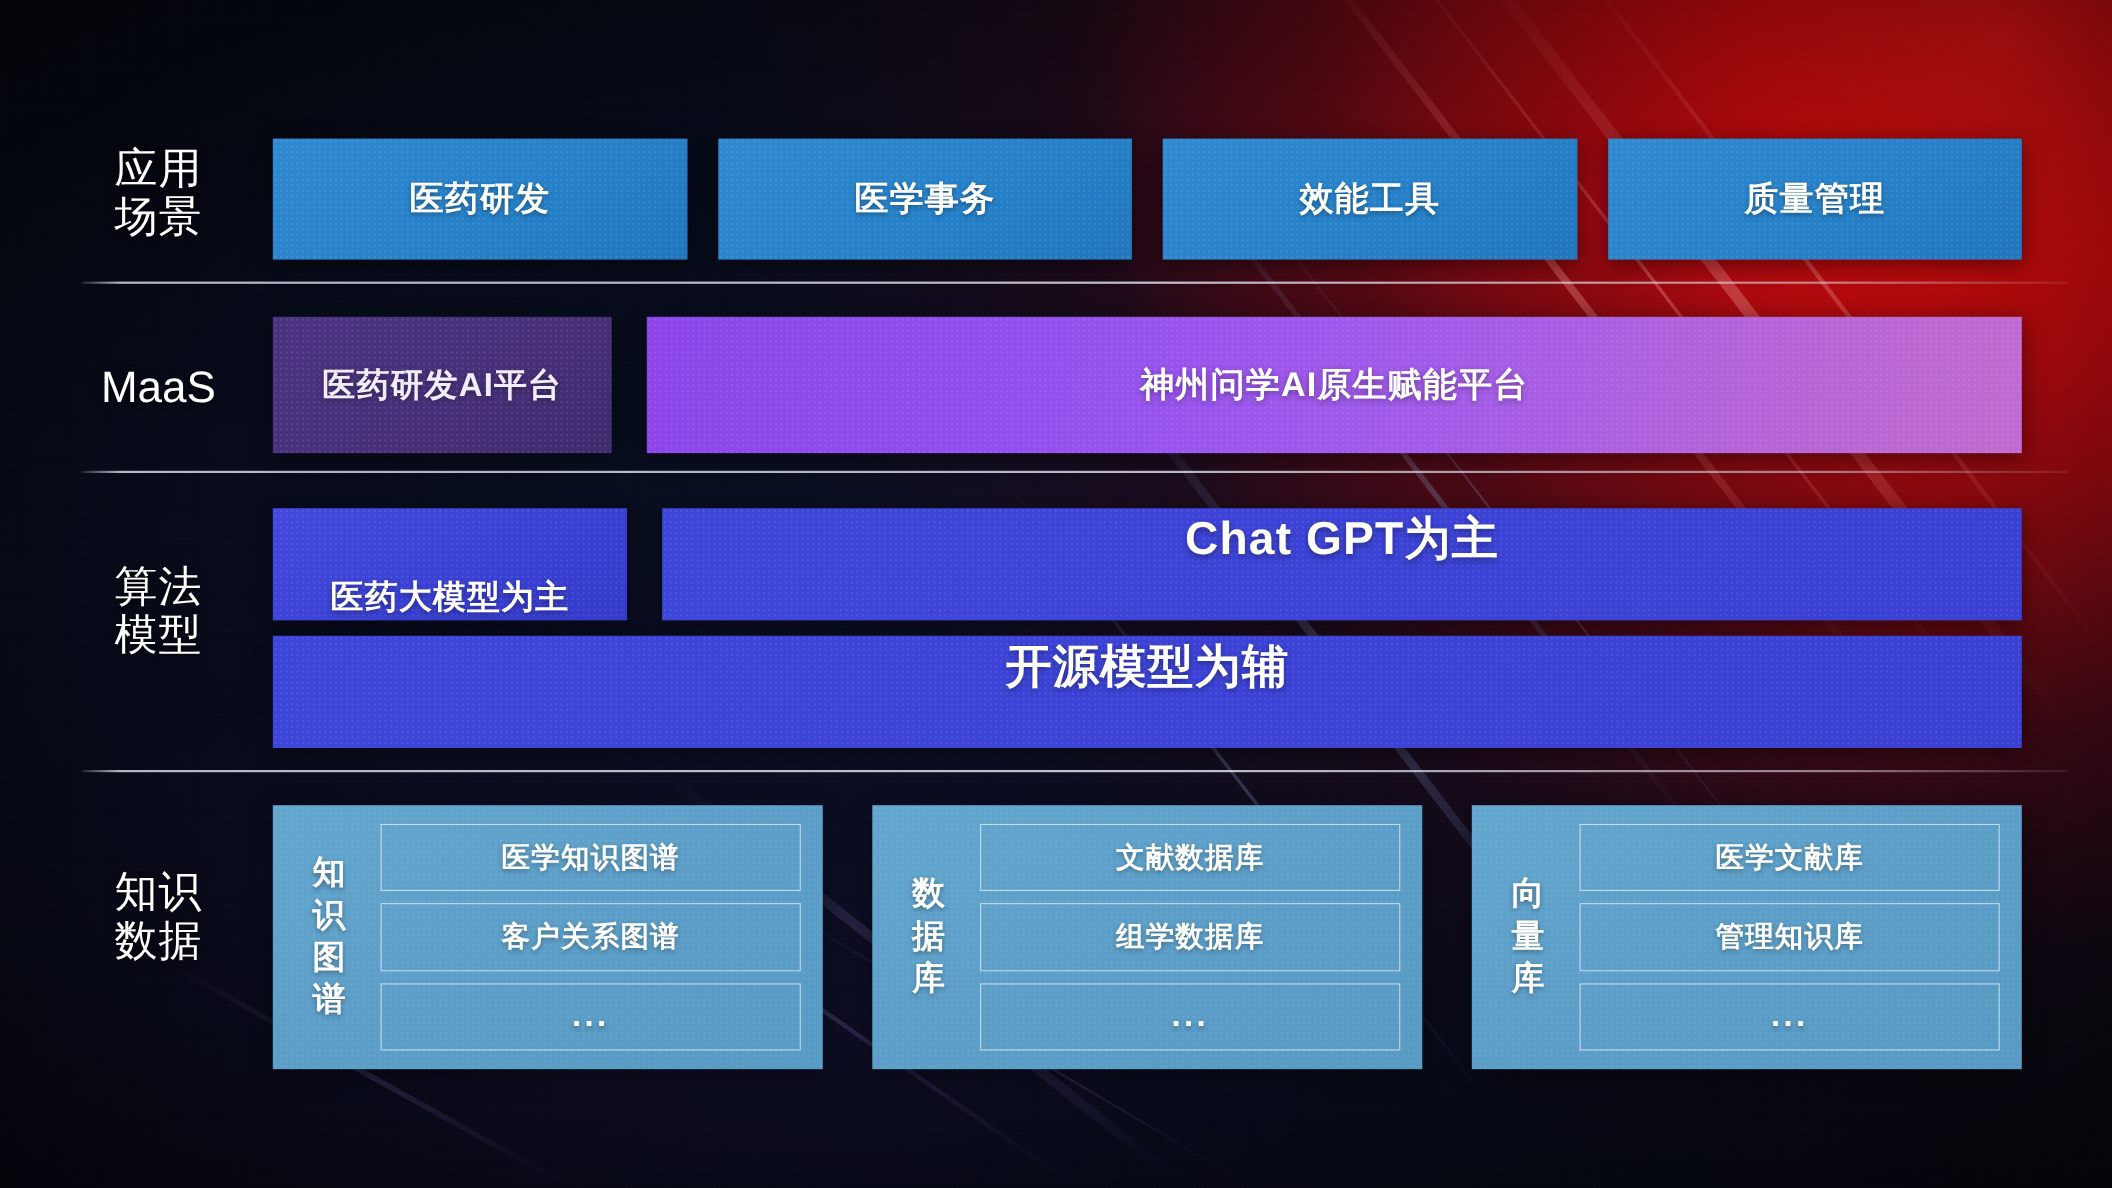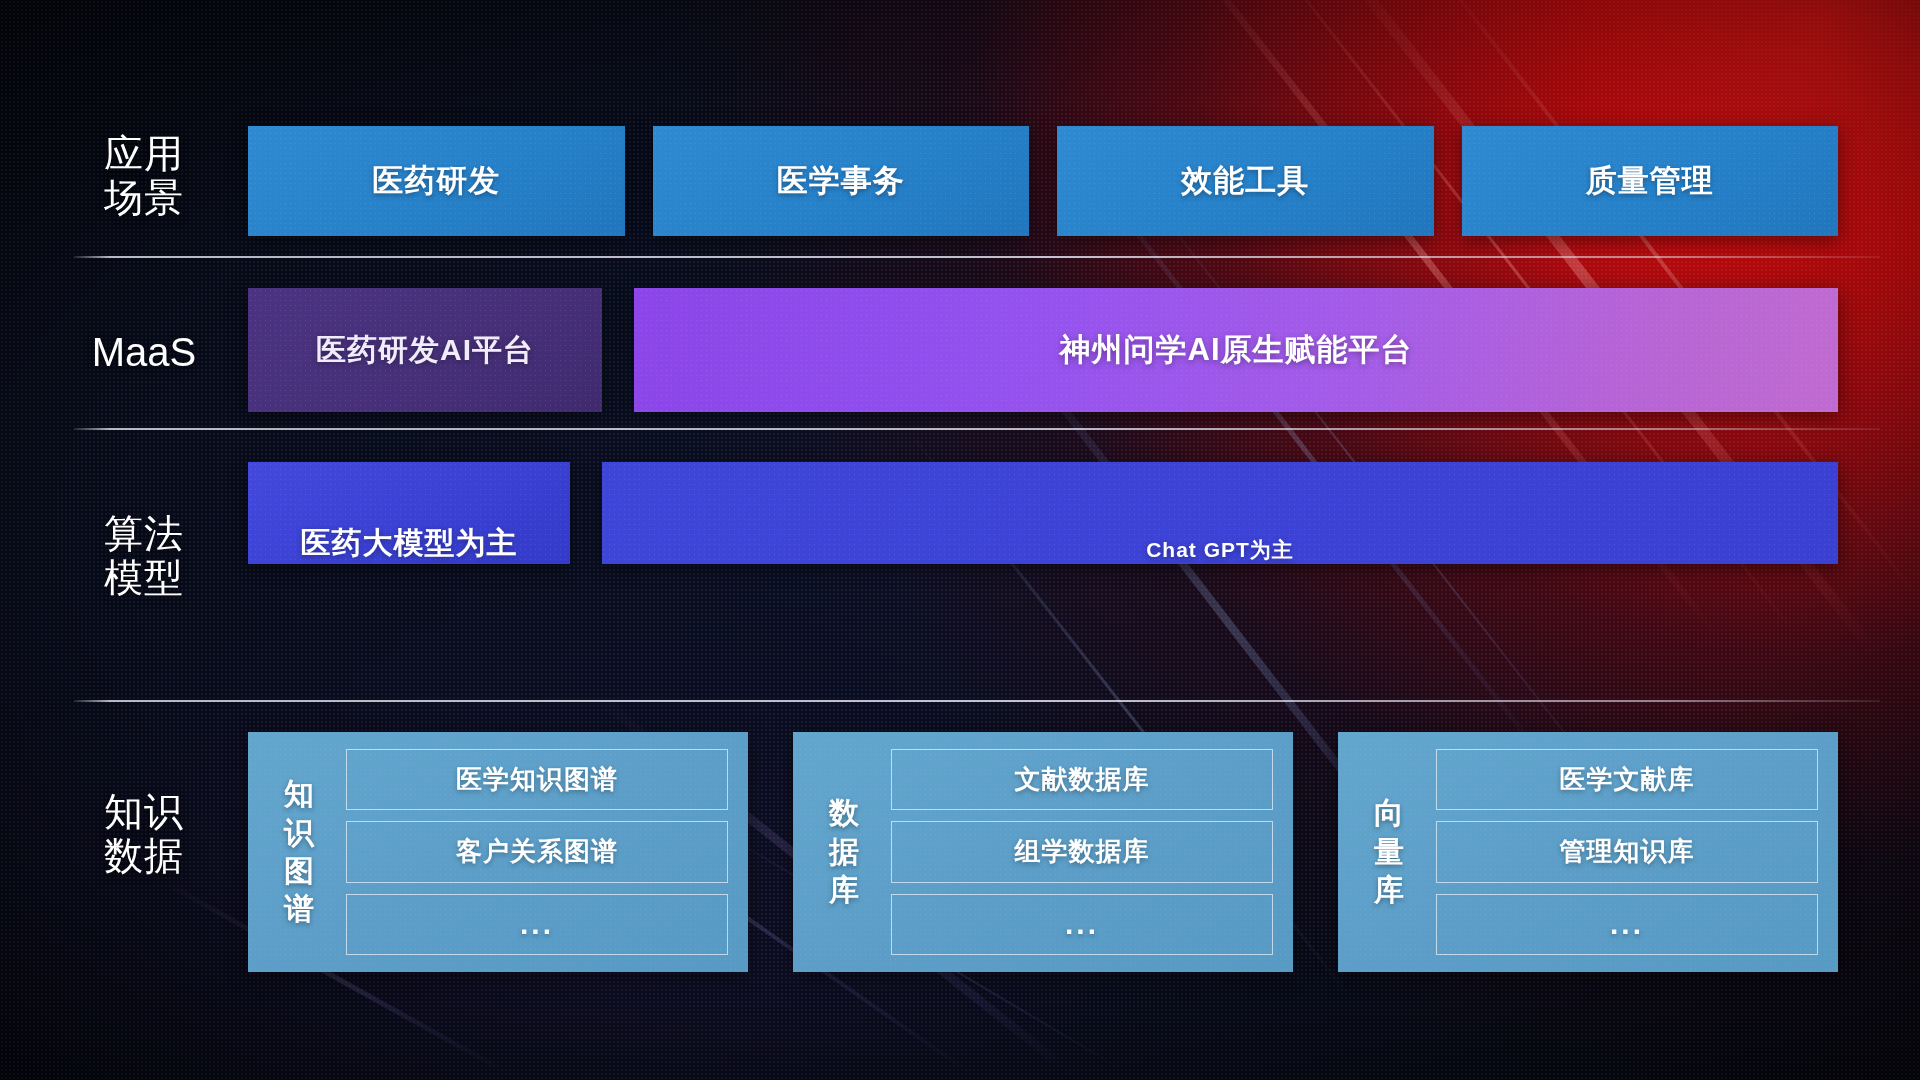--- a/index.html
+++ b/index.html
@@ -69,21 +69,21 @@
     background-size:5px 5px;
   }
   .scene-card span{ position:relative; z-index:2; text-shadow:0 2px 5px rgba(0,0,0,.35); }
 
   
   #maas-row{
     position:absolute; left:248px; top:288px; width:1590px; height:124px;
     display:flex; gap:32px;
   }
   #maas-left{
-    width:354px; display:flex; align-items:center; justify-content:center;
+    width:308px; display:flex; align-items:center; justify-content:center;
     background:linear-gradient(145deg,#4b3382 0%,#473079 55%,#402a6e 100%);
     color:#f0ecfa; font-size:30px; font-weight:700; letter-spacing:1px;
     box-shadow:0 4px 18px rgba(0,0,0,.45); position:relative; overflow:hidden;
   }
   #maas-right{
     flex:1; display:flex; align-items:center; justify-content:center;
     background:linear-gradient(100deg,#8b45e8 0%,#9250ef 28%,#a45ce8 60%,#b664d6 82%,#c06bd0 100%);
     color:#ffffff; font-size:31px; font-weight:700; letter-spacing:1px;
     box-shadow:0 4px 20px rgba(0,0,0,.45); position:relative; overflow:hidden;
   }
@@ -98,23 +98,23 @@
   #algo-wrap{ position:absolute; left:248px; top:462px; width:1590px; }
   .algo-row{ display:flex; gap:32px; height:102px; }
   .algo-row + .algo-row{ margin-top:14px; }
   .algo-left{
     width:322px; display:flex; align-items:flex-end; justify-content:center;
     background:linear-gradient(150deg,#4349dd 0%,#3a41d4 55%,#343bc9 100%);
     color:#fff; font-size:30px; font-weight:700; letter-spacing:1px;
     box-shadow:0 4px 16px rgba(0,0,0,.45); position:relative; overflow:hidden;
   }
   .algo-right{
-    flex:1; display:flex; align-items:flex-end; justify-content:center;
+    flex:1; display:flex; align-items:flex-start; justify-content:center;
     background:linear-gradient(110deg,#3e45d9 0%,#3c43d6 45%,#3a41d2 100%);
-    color:#fff; font-size:21px; font-weight:700; letter-spacing:1px;
+    color:#fff; font-size:42px; font-weight:700; letter-spacing:1px;
     box-shadow:0 4px 16px rgba(0,0,0,.45); position:relative; overflow:hidden;
   }
   .algo-left::after,.algo-right::after{
     content:""; position:absolute; inset:0; opacity:.20;
     background-image:radial-gradient(rgba(255,255,255,.5) 0.7px, transparent 0.8px);
     background-size:5px 5px;
   }
   .algo-left span,.algo-right span{ position:relative; z-index:2; text-shadow:0 2px 6px rgba(0,0,0,.35); }
 
   
@@ -235,20 +235,23 @@
   <div id="algo-wrap">
     <div class="algo-row">
       <div class="algo-left">
           <span>医药大模型为主</span>
         </div>
       <div class="algo-right">
           <span>Chat GPT为主</span>
         </div>
     </div>
     <div class="algo-row">
+      <div class="algo-right">
+          <span>开源模型为辅</span>
+        </div>
     </div>
   </div>
 
   <div class="row-label" id="label-know">
     <div>知识</div>
     <div>数据</div>
   </div>
   <div id="know-row">
 
     <div class="know-panel">

